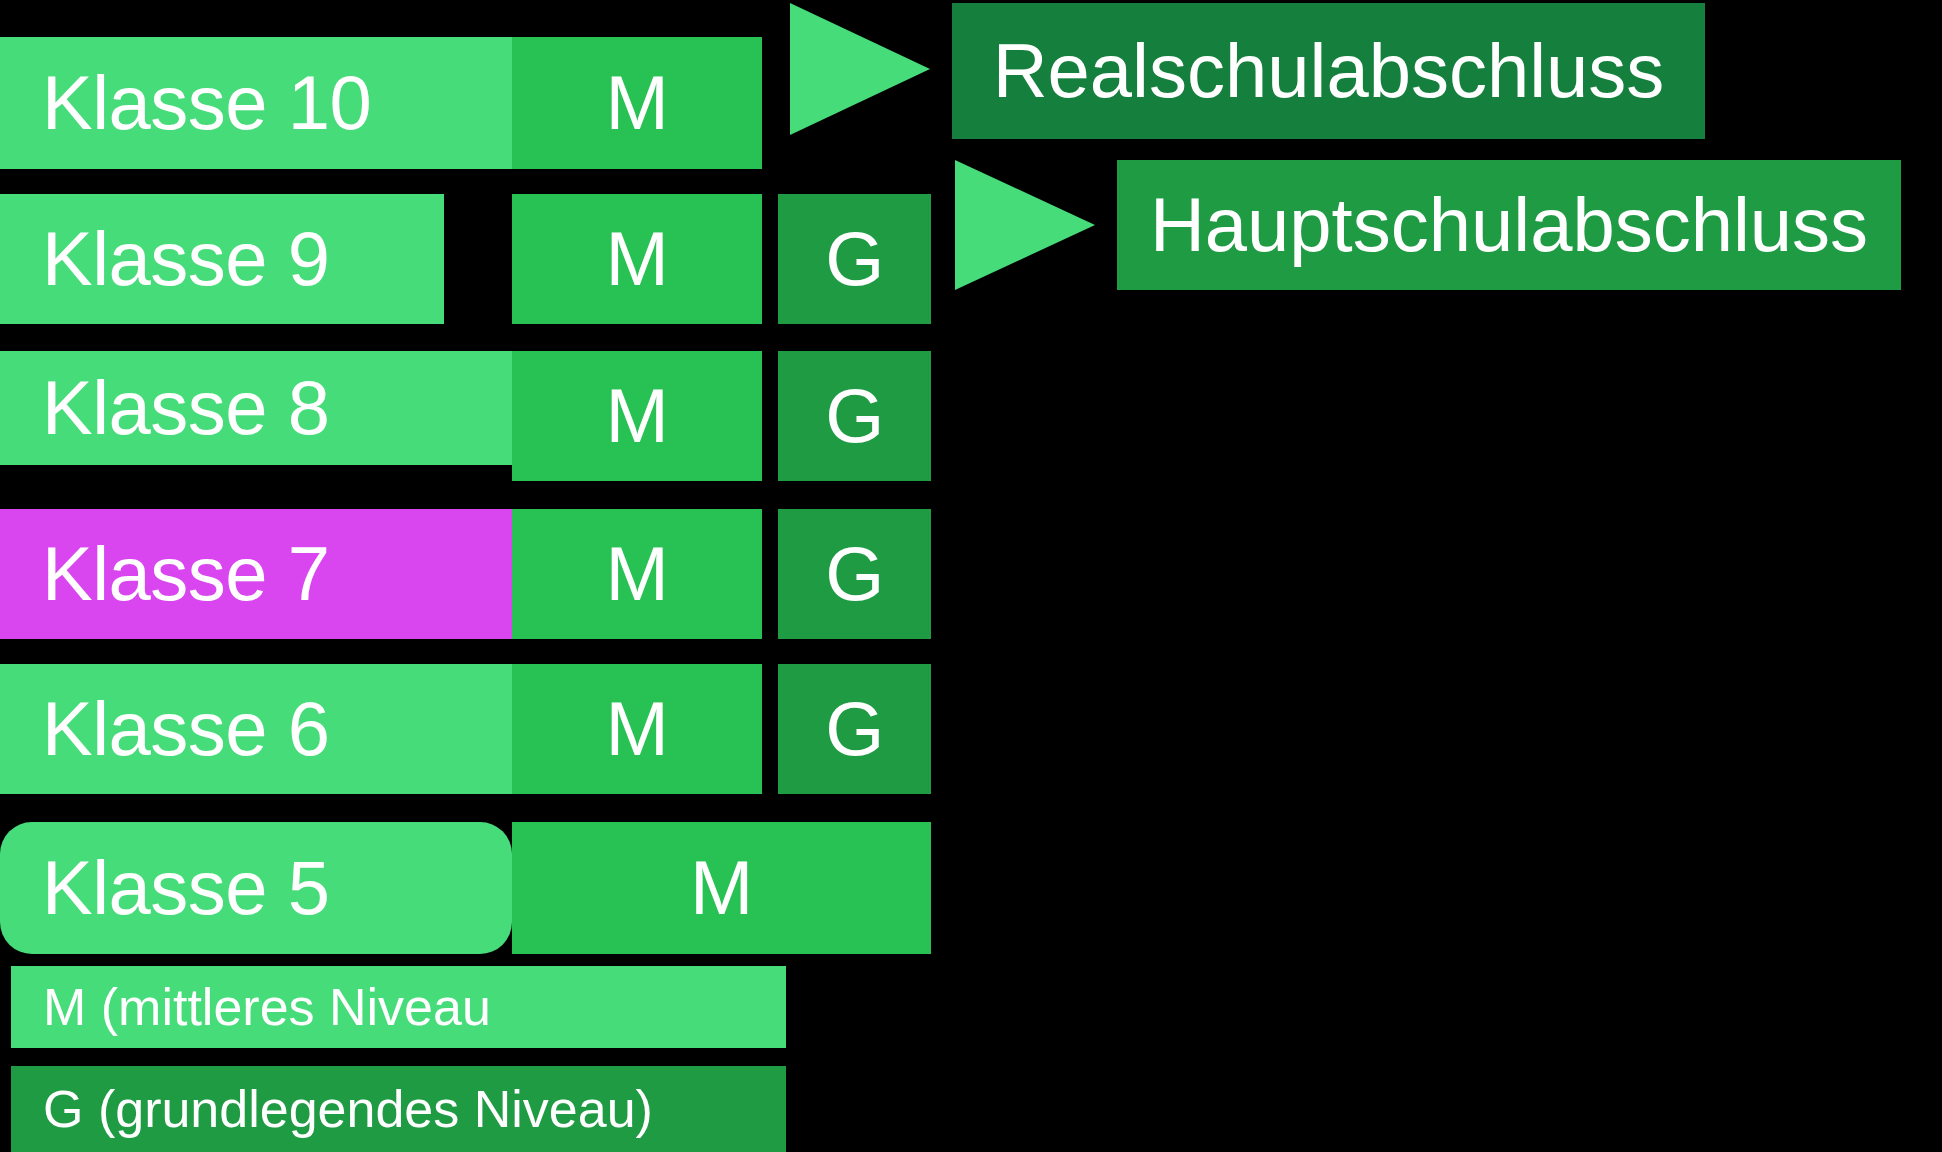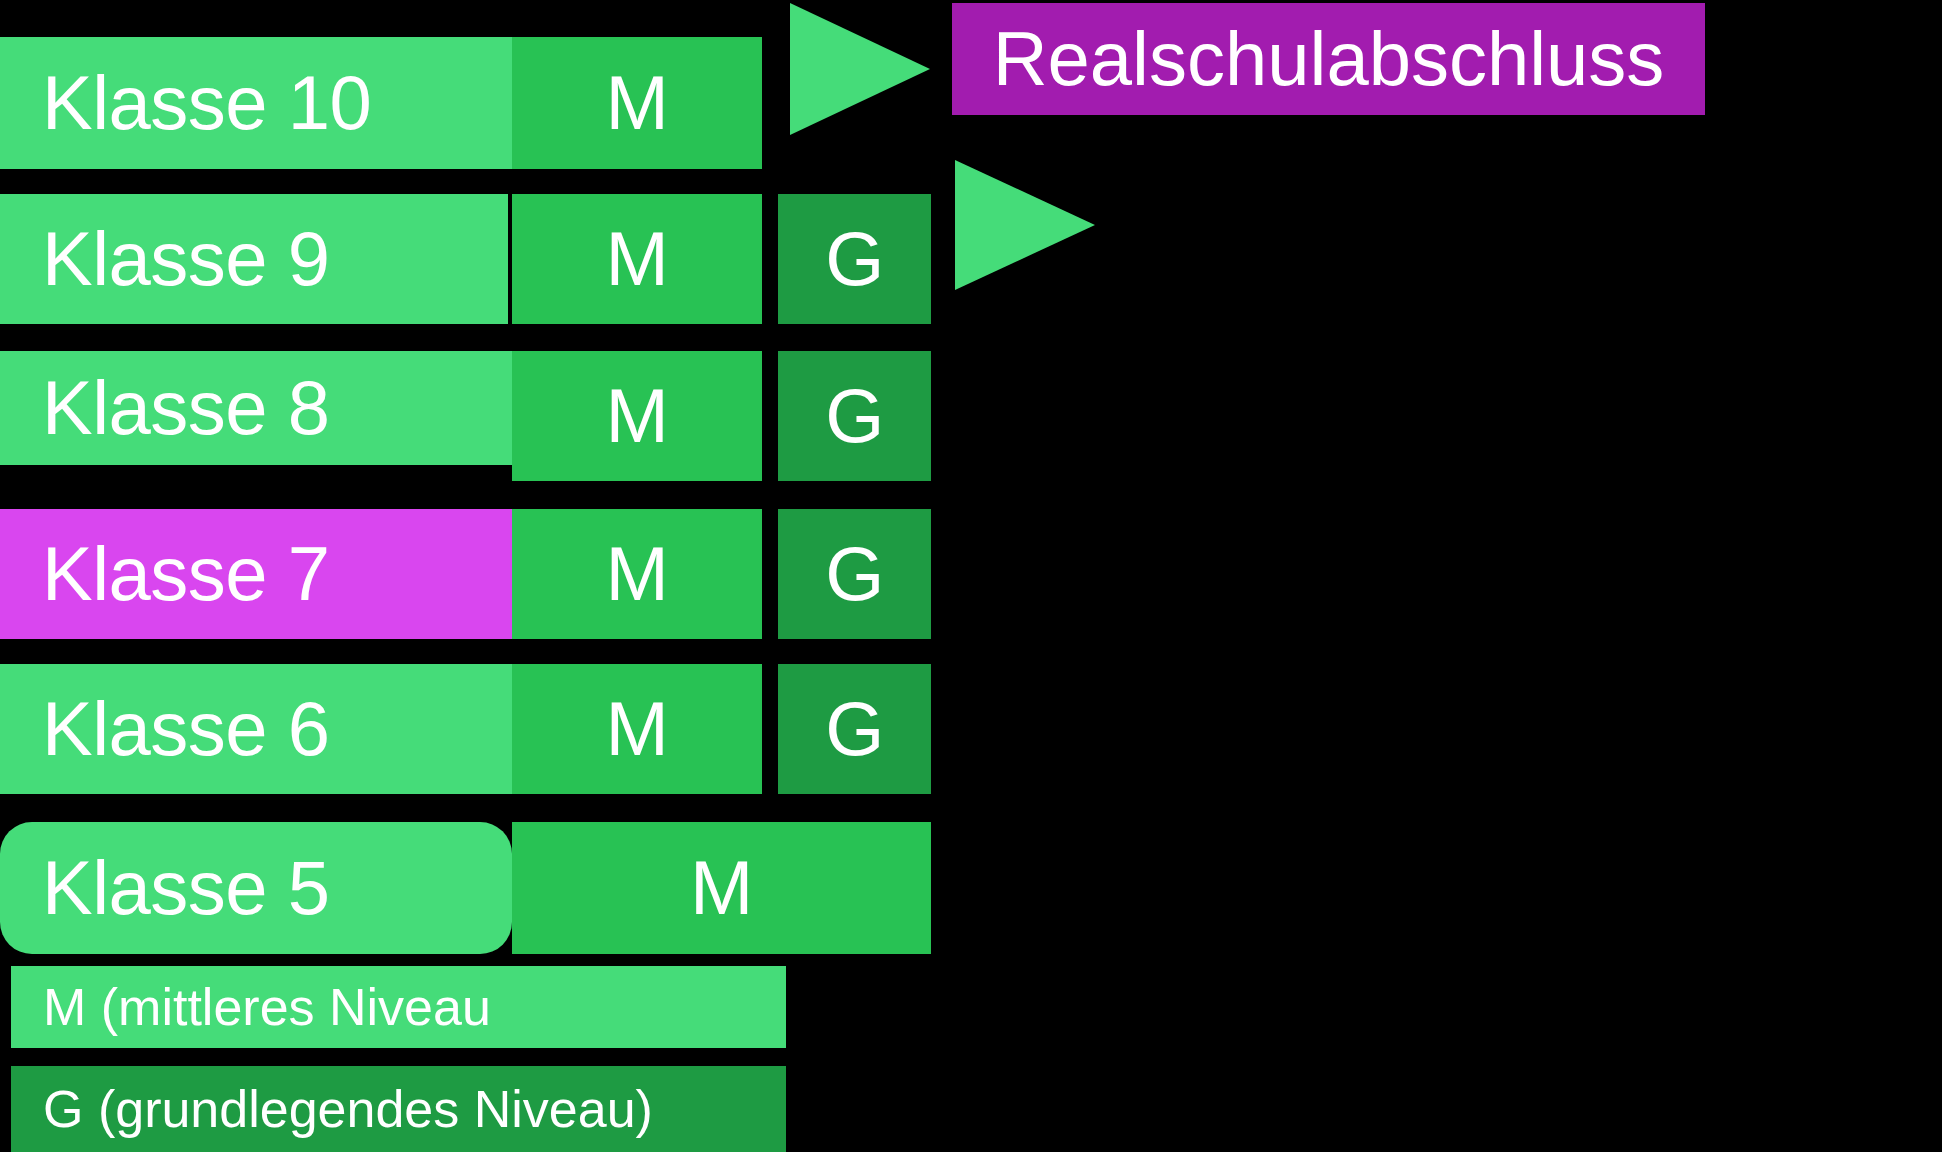--- a/index.html
+++ b/index.html
@@ -78,37 +78,40 @@
     <span>Klasse 10</span>
   </div>
   <div class="seg seg-level" style="left:512px; top:3px; width:250px; height:132px; background:#28C254;">
     <span>M</span>
   </div>
   <div class="arrow" style="left:790px; top:3px; width:140px; height:132px;">
     <svg width="140" height="132" viewBox="0 0 140 132" aria-hidden="true">
       <polygon points="0,0 140,66 0,132" fill="#45DC79"></polygon>
     </svg>
   </div>
-  <div class="outcome" style="left:952px; top:3px; width:753px; height:112px; background:#a21caf;">
+  <div class="outcome" style="left:952px; top:3px; width:753px; height:136px; background:#15803d;">
     <span>Realschulabschluss</span>
   </div>
 
-  <div class="seg seg-label" style="left:0px; top:160px; width:508px; height:130px; background:#45DC79;">
+  <div class="seg seg-label" style="left:0px; top:160px; width:444px; height:130px; background:#45DC79;">
     <span>Klasse 9</span>
   </div>
   <div class="seg seg-level" style="left:512px; top:160px; width:250px; height:130px; background:#28C254;">
     <span>M</span>
   </div>
   <div class="seg seg-level" style="left:778px; top:160px; width:153px; height:130px; background:#1E9B43;">
     <span>G</span>
   </div>
   <div class="arrow" style="left:955px; top:160px; width:140px; height:130px;">
     <svg width="140" height="130" viewBox="0 0 140 130" aria-hidden="true">
       <polygon points="0,0 140,65 0,130" fill="#45DC79"></polygon>
     </svg>
+  </div>
+  <div class="outcome" style="left:1117px; top:160px; width:784px; height:130px; background:#1E9B43;">
+    <span>Hauptschulabschluss</span>
   </div>
 
   <div class="seg seg-label" style="left:0px; top:317px; width:512px; height:114px; background:#45DC79;">
     <span>Klasse 8</span>
   </div>
   <div class="seg seg-level" style="left:512px; top:317px; width:250px; height:130px; background:#28C254;">
     <span>M</span>
   </div>
   <div class="seg seg-level" style="left:778px; top:317px; width:153px; height:130px; background:#1E9B43;">
     <span>G</span>

